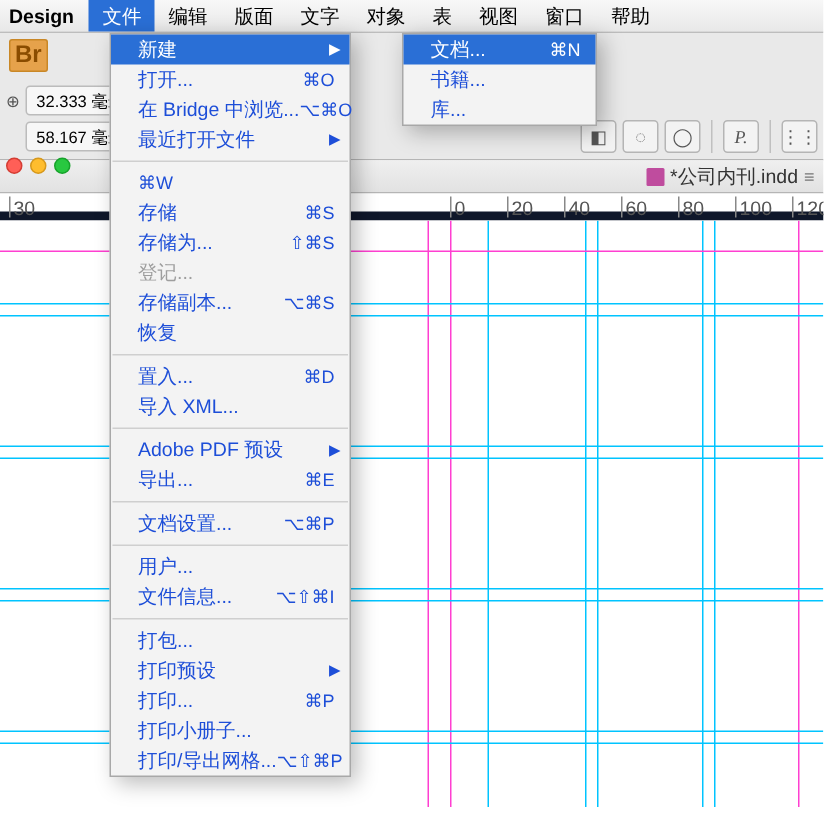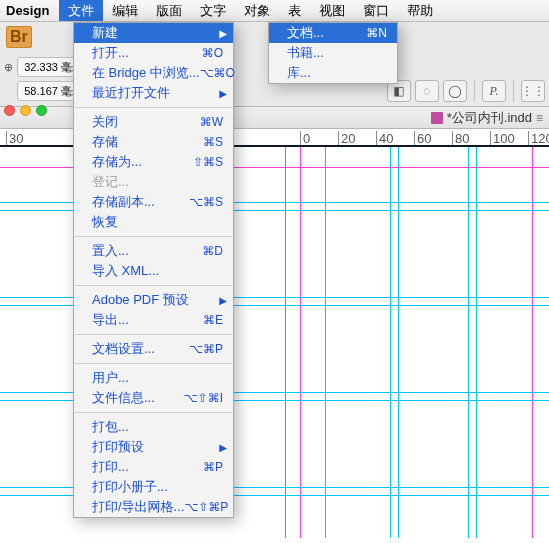--- a/index.html
+++ b/index.html
@@ -20,21 +20,21 @@
   .icon-slot { width:24px; height:22px; border:1px solid #b5b5b5; border-radius:3px; background:#f3f3f3; display:flex; align-items:center; justify-content:center; color:#555; font-size:12px;}
   .vsep { width:1px; height:22px; background:#c0c0c0; margin:0 3px;}
   .tool-right { margin-left:auto; display:flex; gap:4px; align-items:center;}
 
   .doc-area { position:relative; height: calc(543px - 22px - 90px); background:#fff; }
   .tab-bar { height:22px; display:flex; justify-content:flex-end; align-items:center; background:linear-gradient(#efefef,#e2e2e2); border-bottom:1px solid #b5b5b5; padding-right:6px; gap:4px;}
   .tab { display:flex; align-items:center; gap:4px; font-size:12px; color:#333;}
   .tab .doc-ic { width:12px; height:12px; background:#bf4c9e; display:inline-block; border-radius:1px;}
   .close-tab { color:#777; font-size:12px; }
 
-  .ruler-h { height:18px; background:#fff; border-bottom:2px solid #0f172a; position:relative; font-size:9px; color:#555;padding-left:48px; }
+  .ruler-h { height:18px; background:#fff; border-bottom:6px solid #0f172a; position:relative; font-size:9px; color:#555;padding-left:48px; }
   .ruler-h .tick { position:absolute; top:2px; border-left:1px solid #888; height:14px; padding-left:2px;}
   .canvas { position:relative; height: calc(100% - 22px - 18px); background:#fff; overflow:hidden;}
   .grid-v { position:absolute; top:0; bottom:0; width:1px; background:#ff3fd1; }
   .grid-v.cy { background:#00c4ff; }
   .grid-h { position:absolute; left:0; right:0; height:1px; background:#00c4ff; }
   .grid-h.mg { background:#ff3fd1; }
 
   .menu { position:absolute; background:#f3f3f3; border:1px solid #a8a8a8; box-shadow: 4px 4px 14px rgba(0,0,0,.28); }
   .menu.file { left:73px; top:22px; width:161px; }
   .menu .row { height:20px; display:flex; align-items:center; padding:0 10px 0 18px; color:#1d4ed8; position:relative;}
@@ -144,21 +144,20 @@
     <div class="row">
       <span class="lbl">在 Bridge 中浏览...</span>
       <span class="sc">⌥⌘O</span>
     </div>
     <div class="row">
       <span class="lbl">最近打开文件</span>
       <span class="sub">▶</span>
     </div>
     <div class="sep"></div>
     <div class="row">
-      <span class="lbl">关闭</span>
       <span class="sc">⌘W</span>
     </div>
     <div class="row">
       <span class="lbl">存储</span>
       <span class="sc">⌘S</span>
     </div>
     <div class="row">
       <span class="lbl">存储为...</span>
       <span class="sc">⇧⌘S</span>
     </div>

